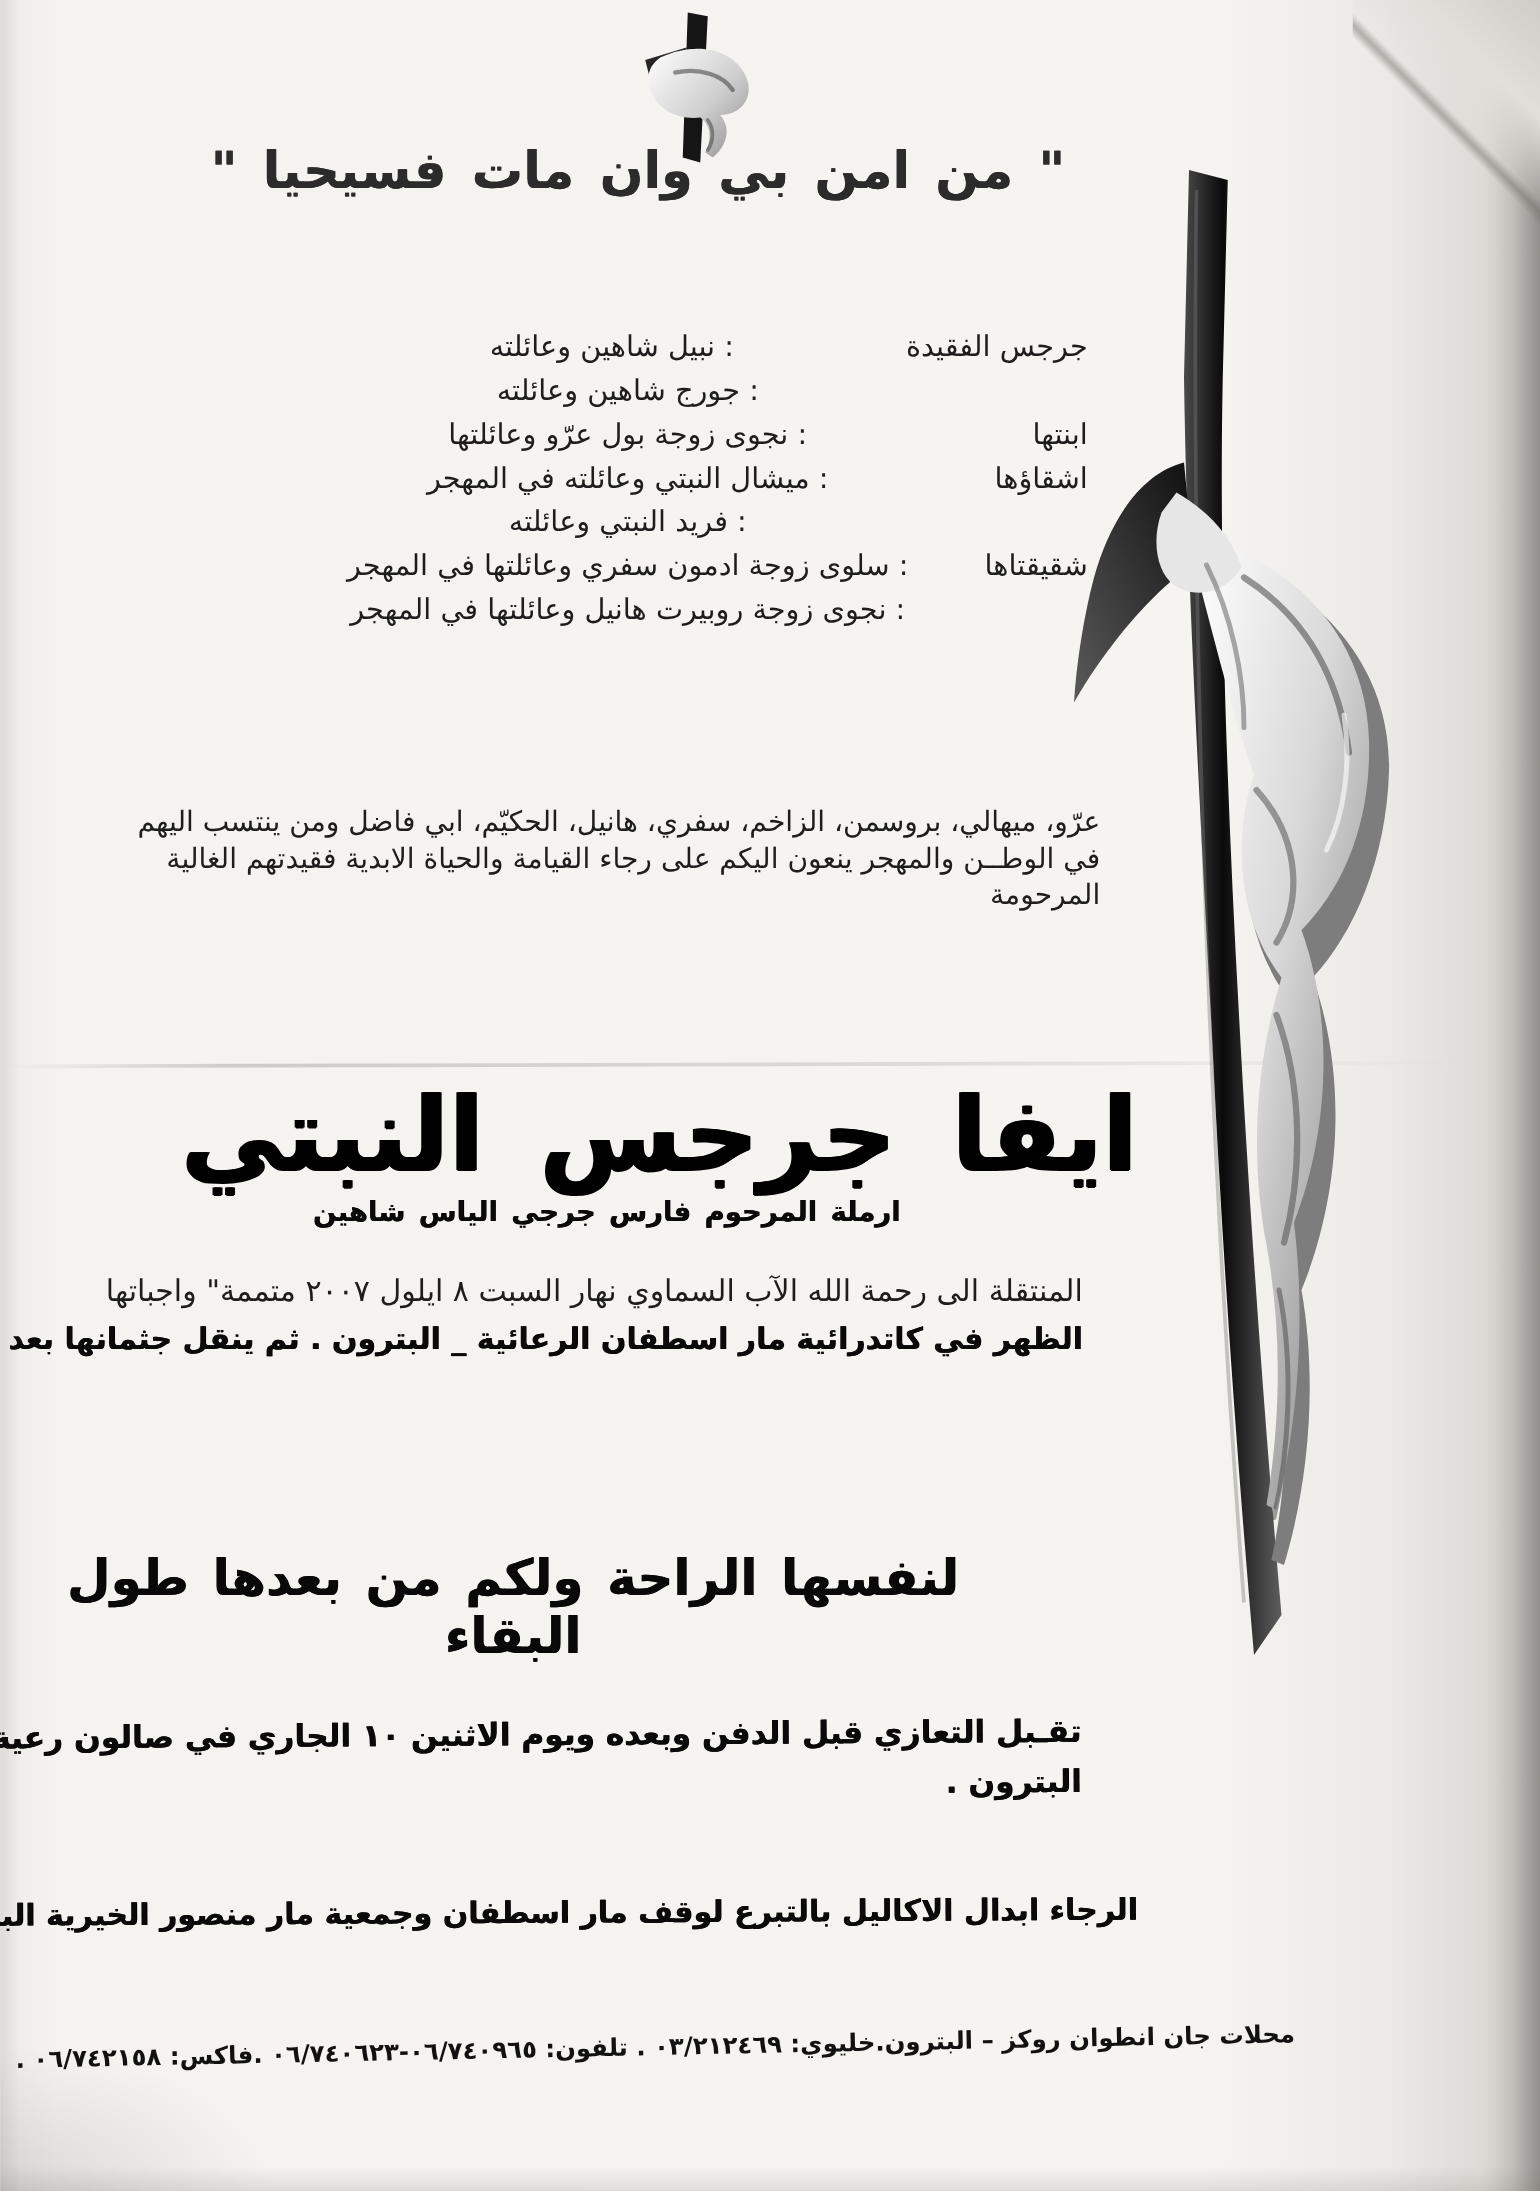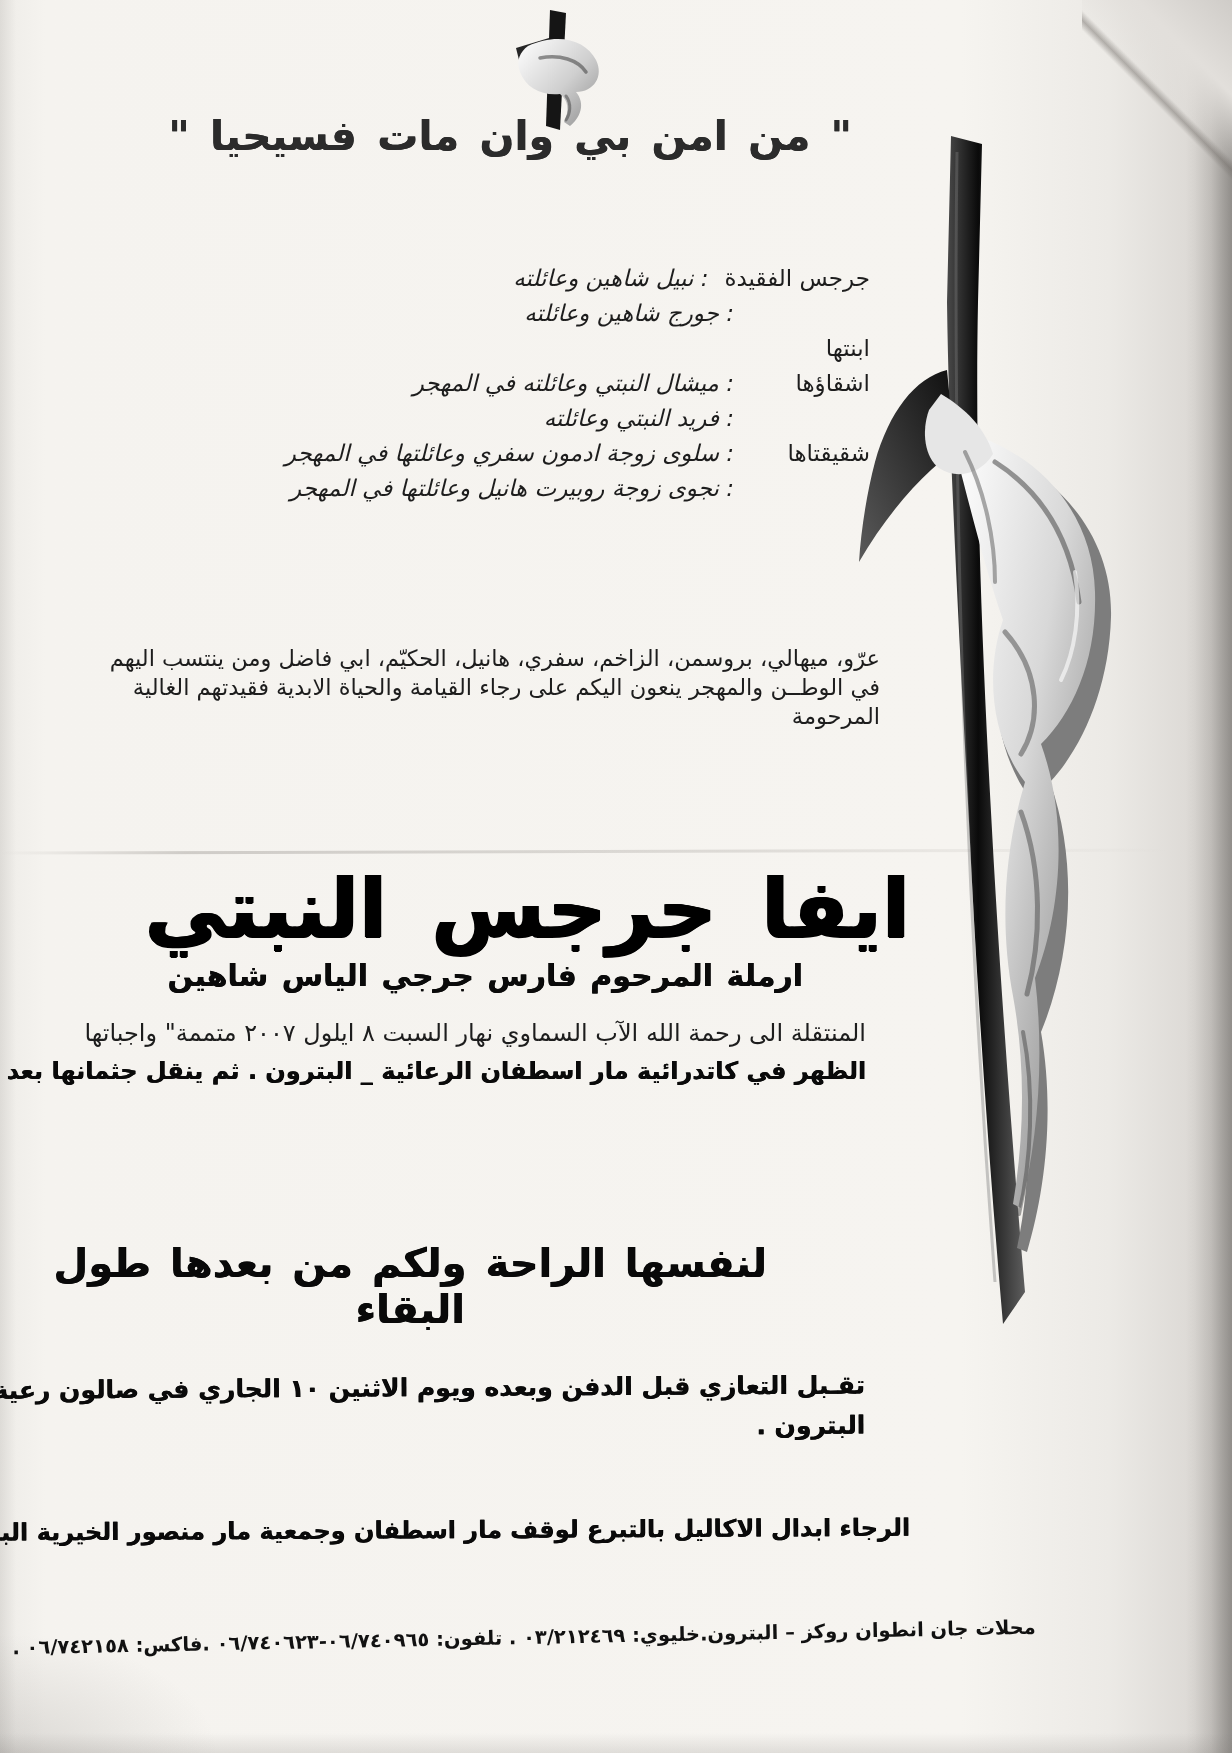--- a/index.html
+++ b/index.html
@@ -26,28 +26,28 @@
   .smudge-bl{left:0;bottom:0;width:220px;height:120px;
     background:radial-gradient(ellipse at 0% 100%,rgba(110,106,102,.20),rgba(110,106,102,0) 70%);}
 
   
   .quote{top:112px;left:100px;width:820px;text-align:center;
     font-size:41px;font-weight:bold;color:#2b2b2b;word-spacing:6px;
     text-shadow:.4px 0 currentColor;}
   .family{top:266px;left:270px;width:600px;font-size:23px;line-height:24px;}
   .family-row{display:flex;gap:16px;margin-bottom:11px;}
   .family-label{flex:0 0 120px;white-space:nowrap;}
-  .family-value{flex:1;text-align:right;white-space:nowrap;font-style:italic;}
+  .family-value{flex:1;text-align:center;white-space:nowrap;}
   .families-par{top:644px;left:35px;width:845px;font-size:22.5px;line-height:29px;}
   .par-line{white-space:nowrap;text-align:right;}
   .deceased-name{top:854px;left:60px;width:850px;text-align:right;
     font-size:82px;line-height:110px;font-weight:bold;color:#000;word-spacing:16px;
     text-shadow:1px 0 #000,-1px 0 #000,0 .6px #000;}
   .deceased-rel{top:958px;left:60px;width:850px;text-align:center;
-    font-size:30px;font-weight:bold;color:#0a0a0a;word-spacing:3px;
+    font-size:22px;font-weight:bold;color:#0a0a0a;word-spacing:3px;
     text-shadow:.5px 0 #000;}
   .announce{top:1014px;left:11px;width:855px;font-size:24px;line-height:38px;}
   .announce .bold{font-weight:bold;color:#0a0a0a;text-shadow:.5px 0 #000;}
   .blessing{top:1240px;left:40px;width:740px;text-align:center;
     font-size:40px;font-weight:bold;color:#090909;word-spacing:5px;text-shadow:.6px 0 #000;}
   .condolence{top:1368px;left:55px;width:810px;font-size:25px;line-height:40px;
     font-weight:bold;color:#0a0a0a;text-shadow:.5px 0 #000;transform:rotate(-.35deg);}
   .wreaths{top:1516px;left:55px;width:855px;font-size:24px;font-weight:bold;
     color:#0a0a0a;white-space:nowrap;text-align:right;text-shadow:.5px 0 #000;
     transform:rotate(-.3deg);}
@@ -122,20 +122,21 @@
     <div class="family-row">
       <div class="family-label">جرجس الفقيدة</div>
       <div class="family-value">: نبيل شاهين وعائلته</div>
     </div>
     <div class="family-row">
       <div class="family-label"></div>
       <div class="family-value">: جورج شاهين وعائلته</div>
     </div>
     <div class="family-row">
       <div class="family-label">ابنتها</div>
+      <div class="family-value">: نجوى زوجة بول عرّو وعائلتها</div>
     </div>
     <div class="family-row">
       <div class="family-label">اشقاؤها</div>
       <div class="family-value">: ميشال النبتي وعائلته في المهجر</div>
     </div>
     <div class="family-row">
       <div class="family-label"></div>
       <div class="family-value">: فريد النبتي وعائلته</div>
     </div>
     <div class="family-row">

